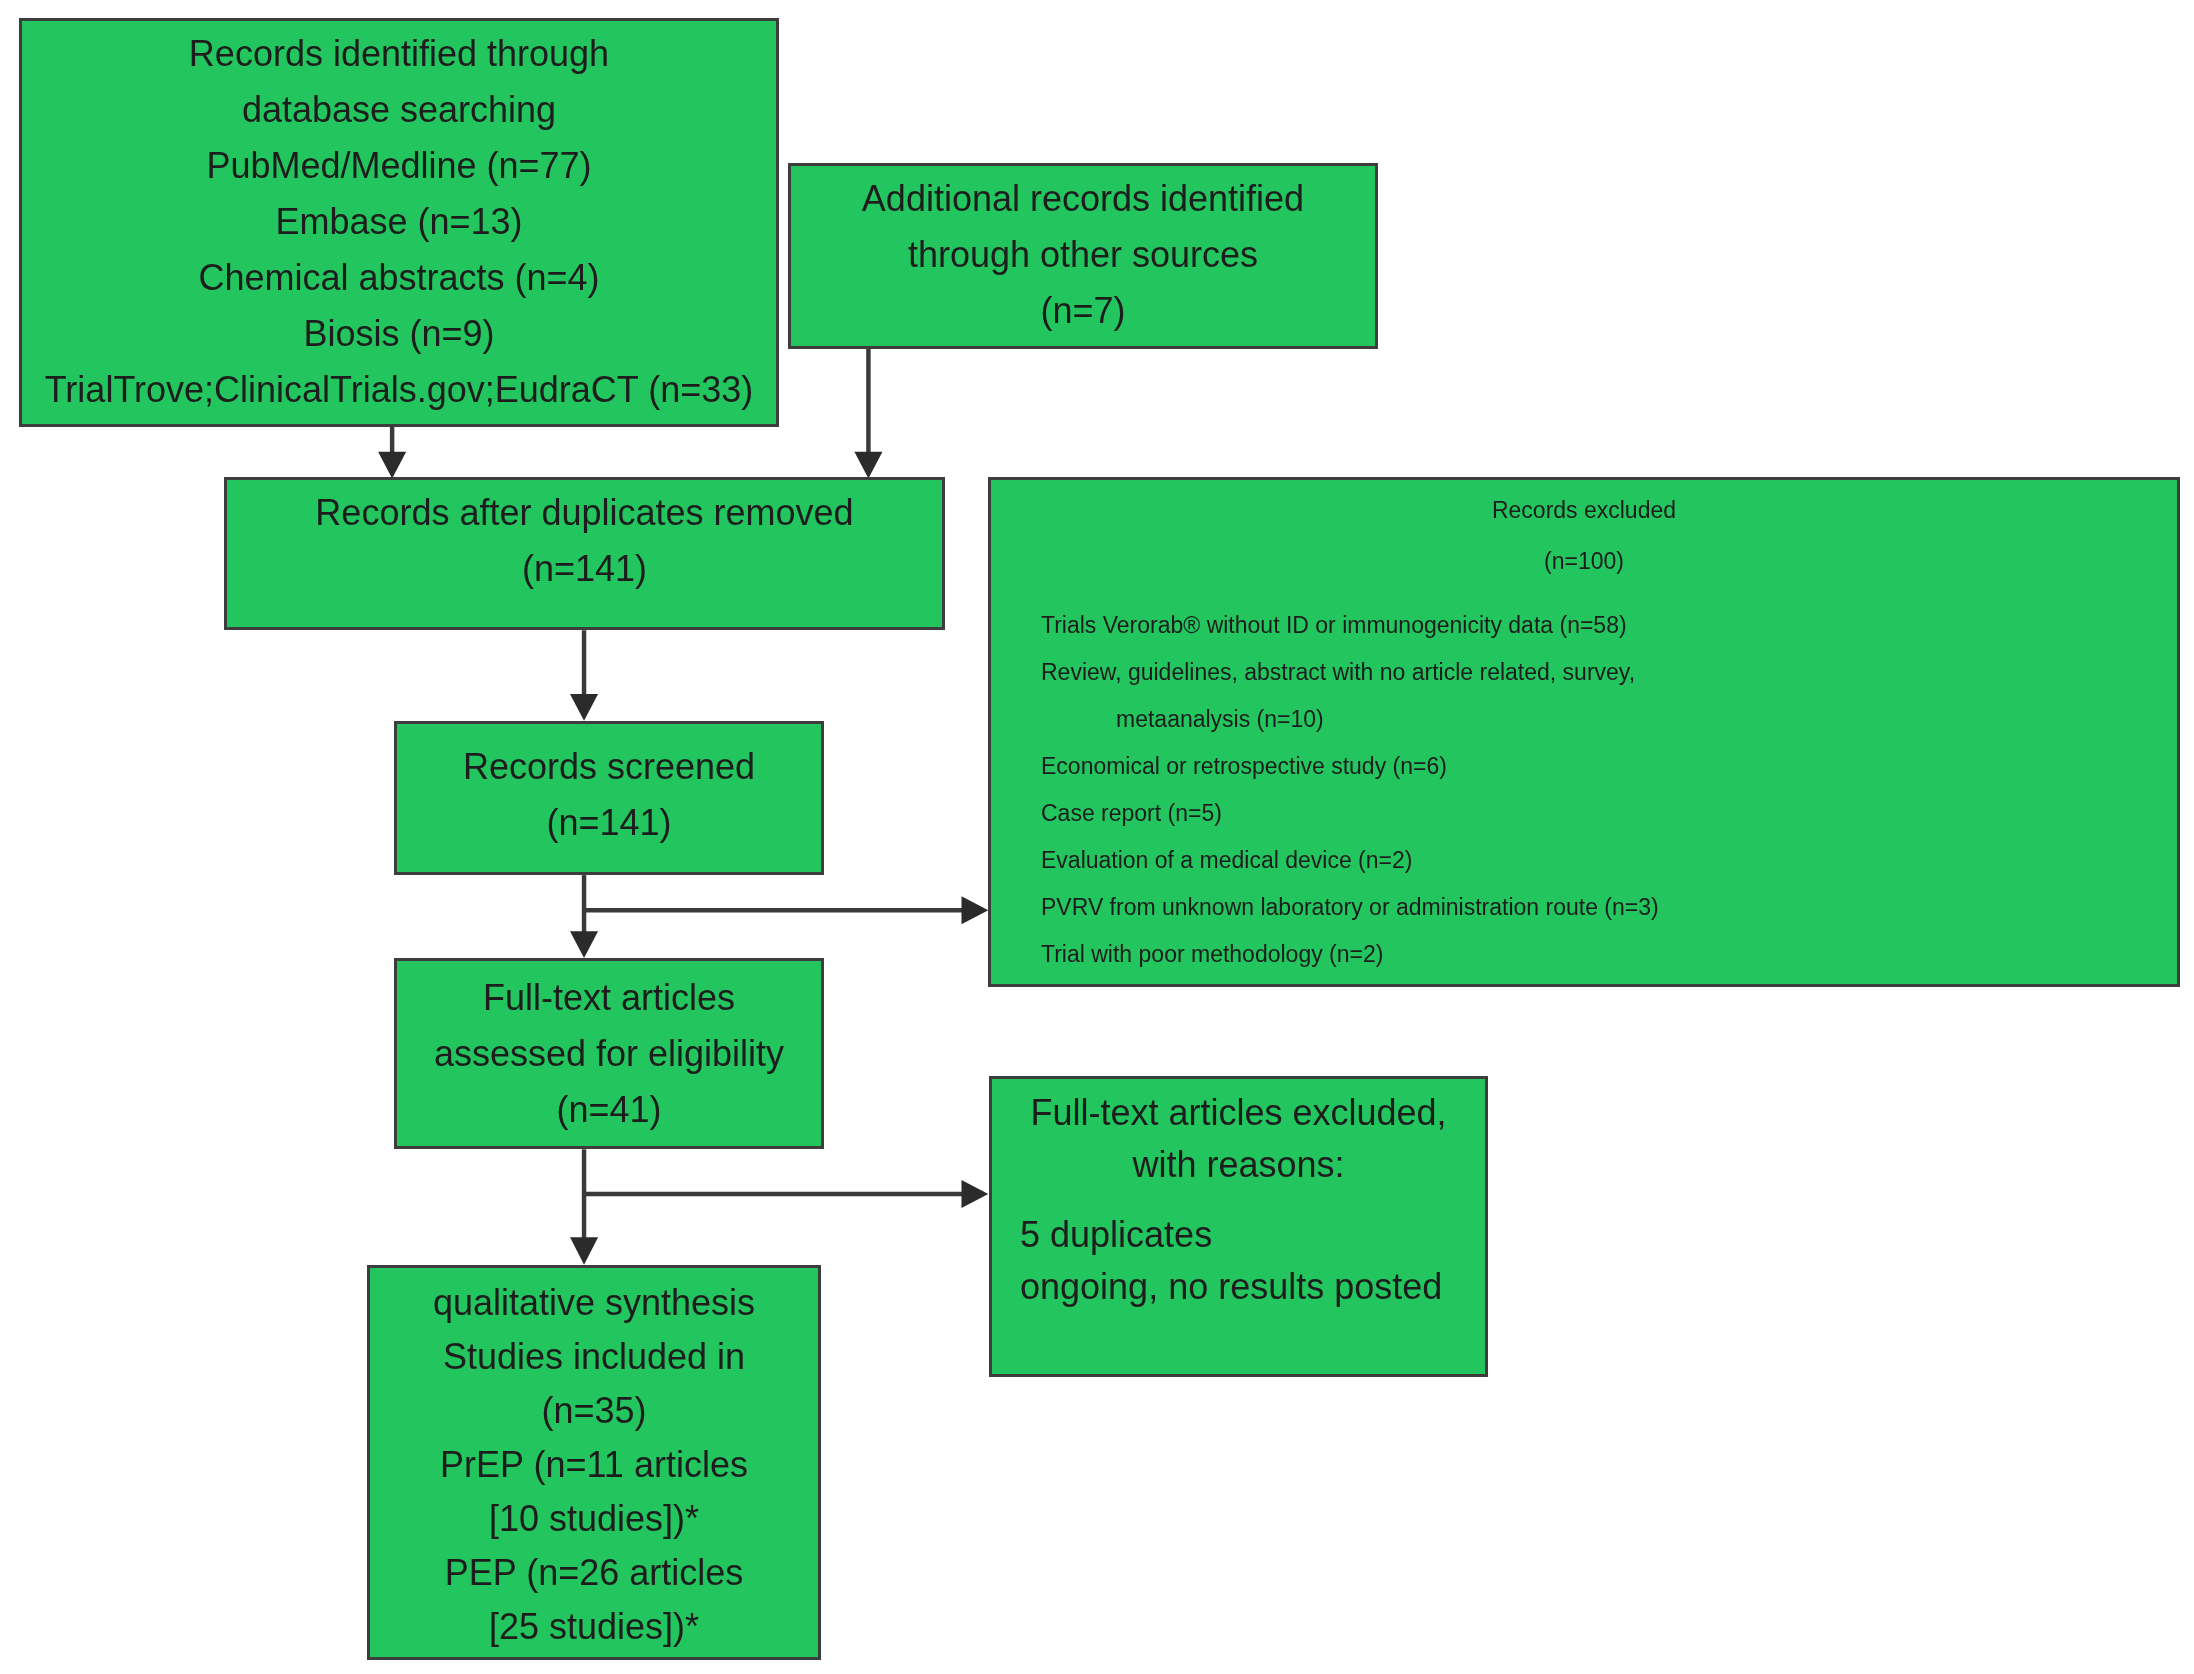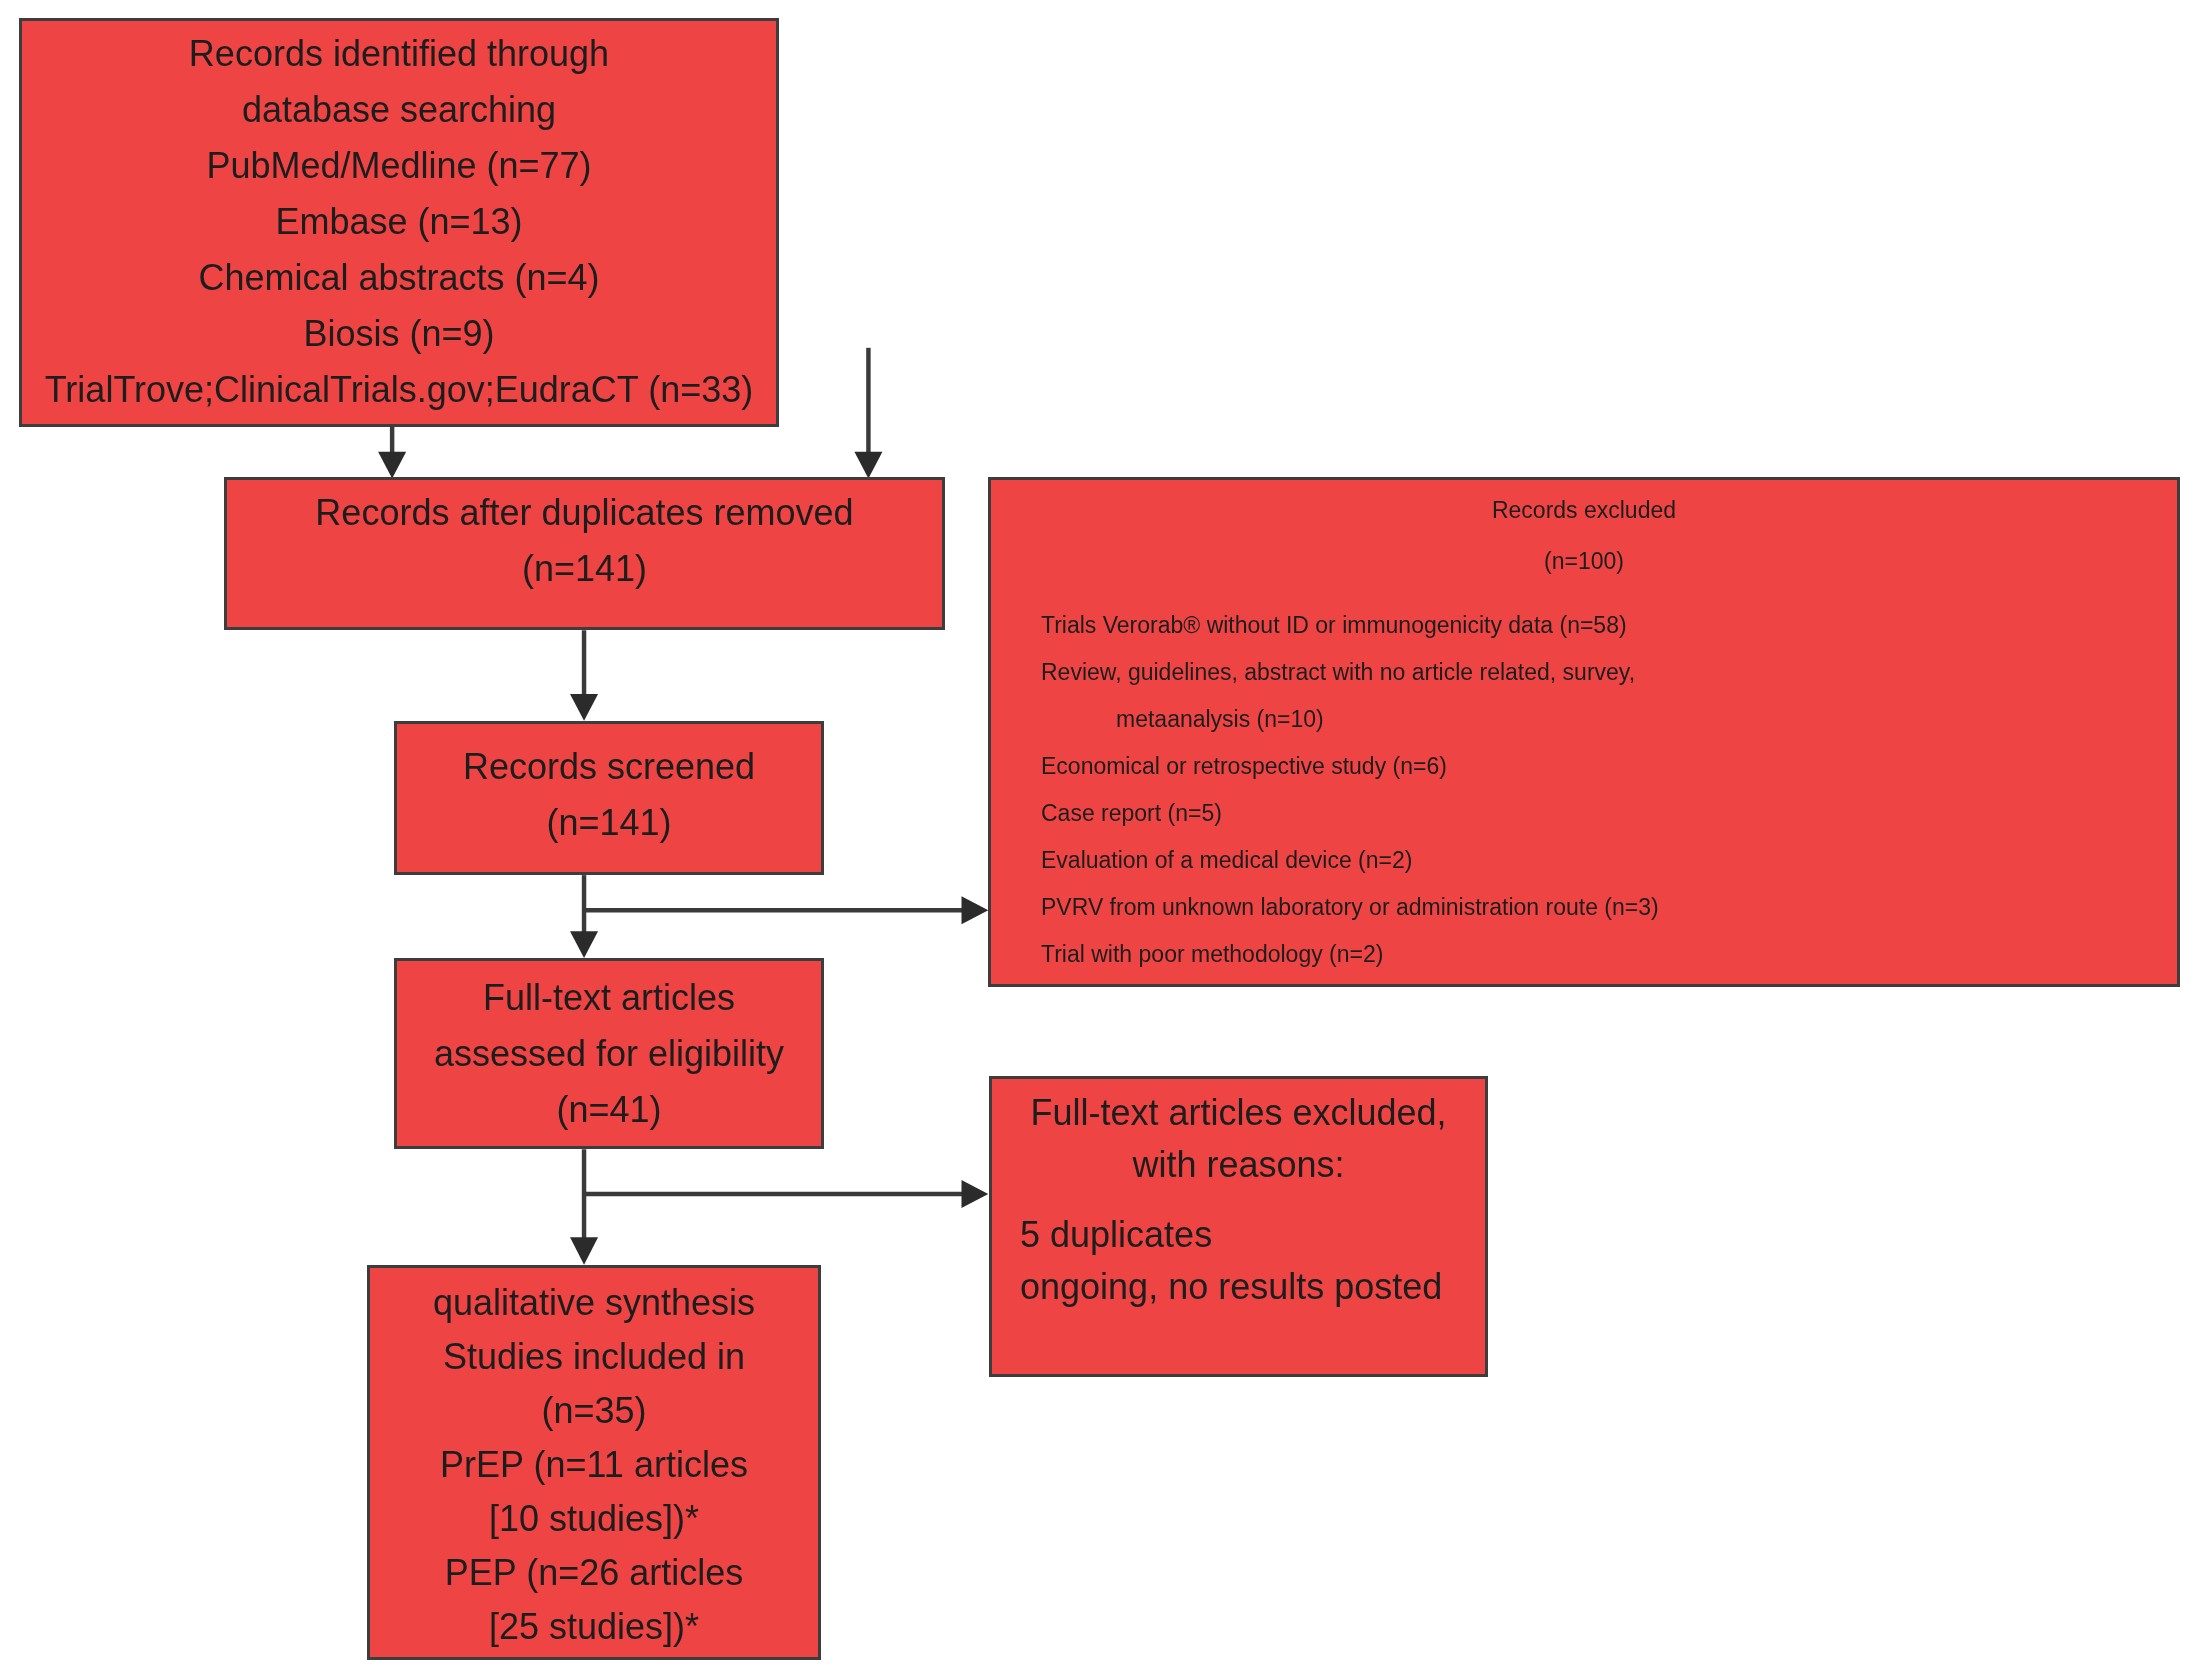--- a/index.html
+++ b/index.html
@@ -26,21 +26,21 @@
     stroke-width: 7;
   }
   .chead {
     fill: #2b2b2b;
     stroke: none;
   }
   .box {
     position: absolute;
     box-sizing: border-box;
     border: 3.8px solid #3d3d3d;
-    background: #ef4444;
+    background: #22c55e;
     font-size: 36px;
     line-height: 56px;
   }
   .box.center { text-align: center; }
   .ln { white-space: nowrap; }
 
   #box-identified  { left: 19px;   top: 18px;   width: 760px; height: 409px; padding-top: 5.1px; }
   #box-additional  { left: 788px; top: 163px;  width: 590px;  height: 186px; padding-top: 5.1px; }
   #box-duplicates  { left: 224px;  top: 477px;  width: 721px; height: 153px; padding-top: 5px; }
   #box-screened    { left: 394px;  top: 721px; width: 430px;  height: 154px; padding-top: 15.3px; }
@@ -101,20 +101,25 @@
   <div class="box center" id="box-identified">
     <div class="ln">Records identified through</div>
     <div class="ln">database searching</div>
     <div class="ln">PubMed/Medline (n=77)</div>
     <div class="ln">Embase (n=13)</div>
     <div class="ln">Chemical abstracts (n=4)</div>
     <div class="ln">Biosis (n=9)</div>
     <div class="ln">TrialTrove;ClinicalTrials.gov;EudraCT (n=33)</div>
   </div>
 
+  <div class="box center" id="box-additional">
+    <div class="ln">Additional records identified</div>
+    <div class="ln">through other sources</div>
+    <div class="ln">(n=7)</div>
+  </div>
 
   <div class="box center" id="box-duplicates">
     <div class="ln">Records after duplicates removed</div>
     <div class="ln">(n=141)</div>
   </div>
 
   <div class="box" id="box-excluded">
     <div class="ln heading">Records excluded</div>
     <div class="ln heading heading-last">(n=100)</div>
     <div class="ln item">Trials Verorab® without ID or immunogenicity data (n=58)</div>

